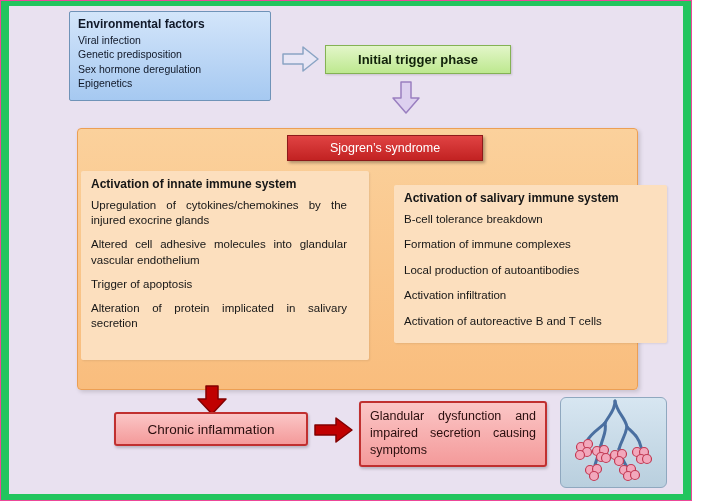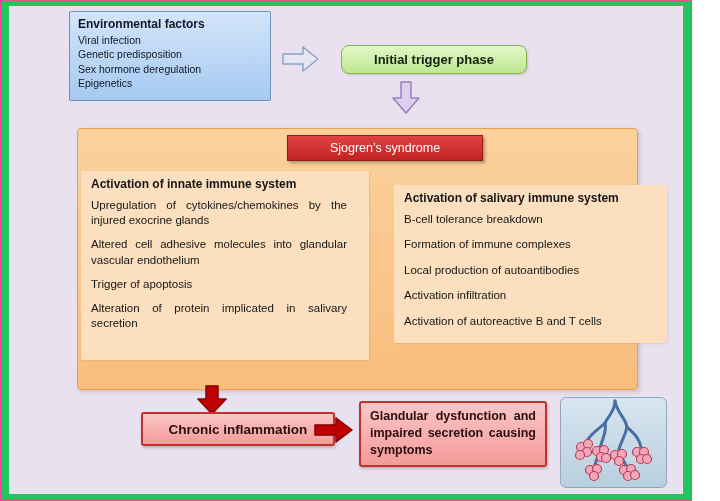--- a/index.html
+++ b/index.html
@@ -21,25 +21,24 @@
     border:1px solid #6f93b8;border-radius:2px;
     padding:5px 8px;color:#101828;
   }
   .env-title{font-size:12px;font-weight:bold;margin-bottom:2px;}
   .env-item{font-size:10.5px;line-height:1.38;}
 
   
   .trigger-box{
     left:316px;top:39px;width:186px;height:29px;
     background:linear-gradient(180deg,#e3f6c9 0%,#bde88f 100%);
-    border:1px solid #84b254;border-radius:8px;
+    border:1px solid #84b254;border-radius:0;
     display:flex;align-items:center;justify-content:center;
     font-size:13px;font-weight:bold;color:#11220a;
     box-shadow:1px 1px 2px rgba(0,0,0,0.15);
-    margin-left:16px;
   }
 
   
   .syndrome-panel{
     left:68px;top:122px;width:561px;height:262px;
     background:linear-gradient(180deg,#fbd19c 0%,#f9bd7d 100%);
     border:1px solid #ec9f54;border-radius:4px;
     box-shadow:2px 2px 4px rgba(0,0,0,0.15);
   }
   .banner{
@@ -59,28 +58,27 @@
   .innate-panel{left:72px;top:165px;width:288px;height:189px;}
   .humoral-panel{left:385px;top:179px;width:273px;height:158px;}
   .panel-title{font-size:12px;font-weight:bold;margin:0 0 7px 0;}
   .innate-item{font-size:11.5px;line-height:1.32;text-align:justify;margin:0 12px 9px 0;}
   .humoral-item{font-size:11.5px;line-height:1.25;margin:0 0 11px 0;}
 
   
   .pink-box{
     background:linear-gradient(180deg,#fbc6c6 0%,#f49a9a 100%);
     border:2px solid #c03030;border-radius:3px;
-    color:#2a0e0e;font-weight:bold;
+    color:#2a0e0e;font-weight:normal;
     box-shadow:1px 2px 3px rgba(0,0,0,0.2);
   }
   .chronic-box{
     left:105px;top:406px;width:194px;height:34px;
     display:flex;align-items:center;justify-content:center;
     font-size:13.5px;
-    margin-left:27px;
   }
   .glandular-box{
     left:350px;top:395px;width:188px;height:66px;
     padding:5px 9px;font-size:12.5px;line-height:1.35;text-align:justify;
   }
 
   
   .gland-figure{
     left:551px;top:391px;width:107px;height:91px;
     background:linear-gradient(180deg,#d7e6f1 0%,#b9cfde 100%);

